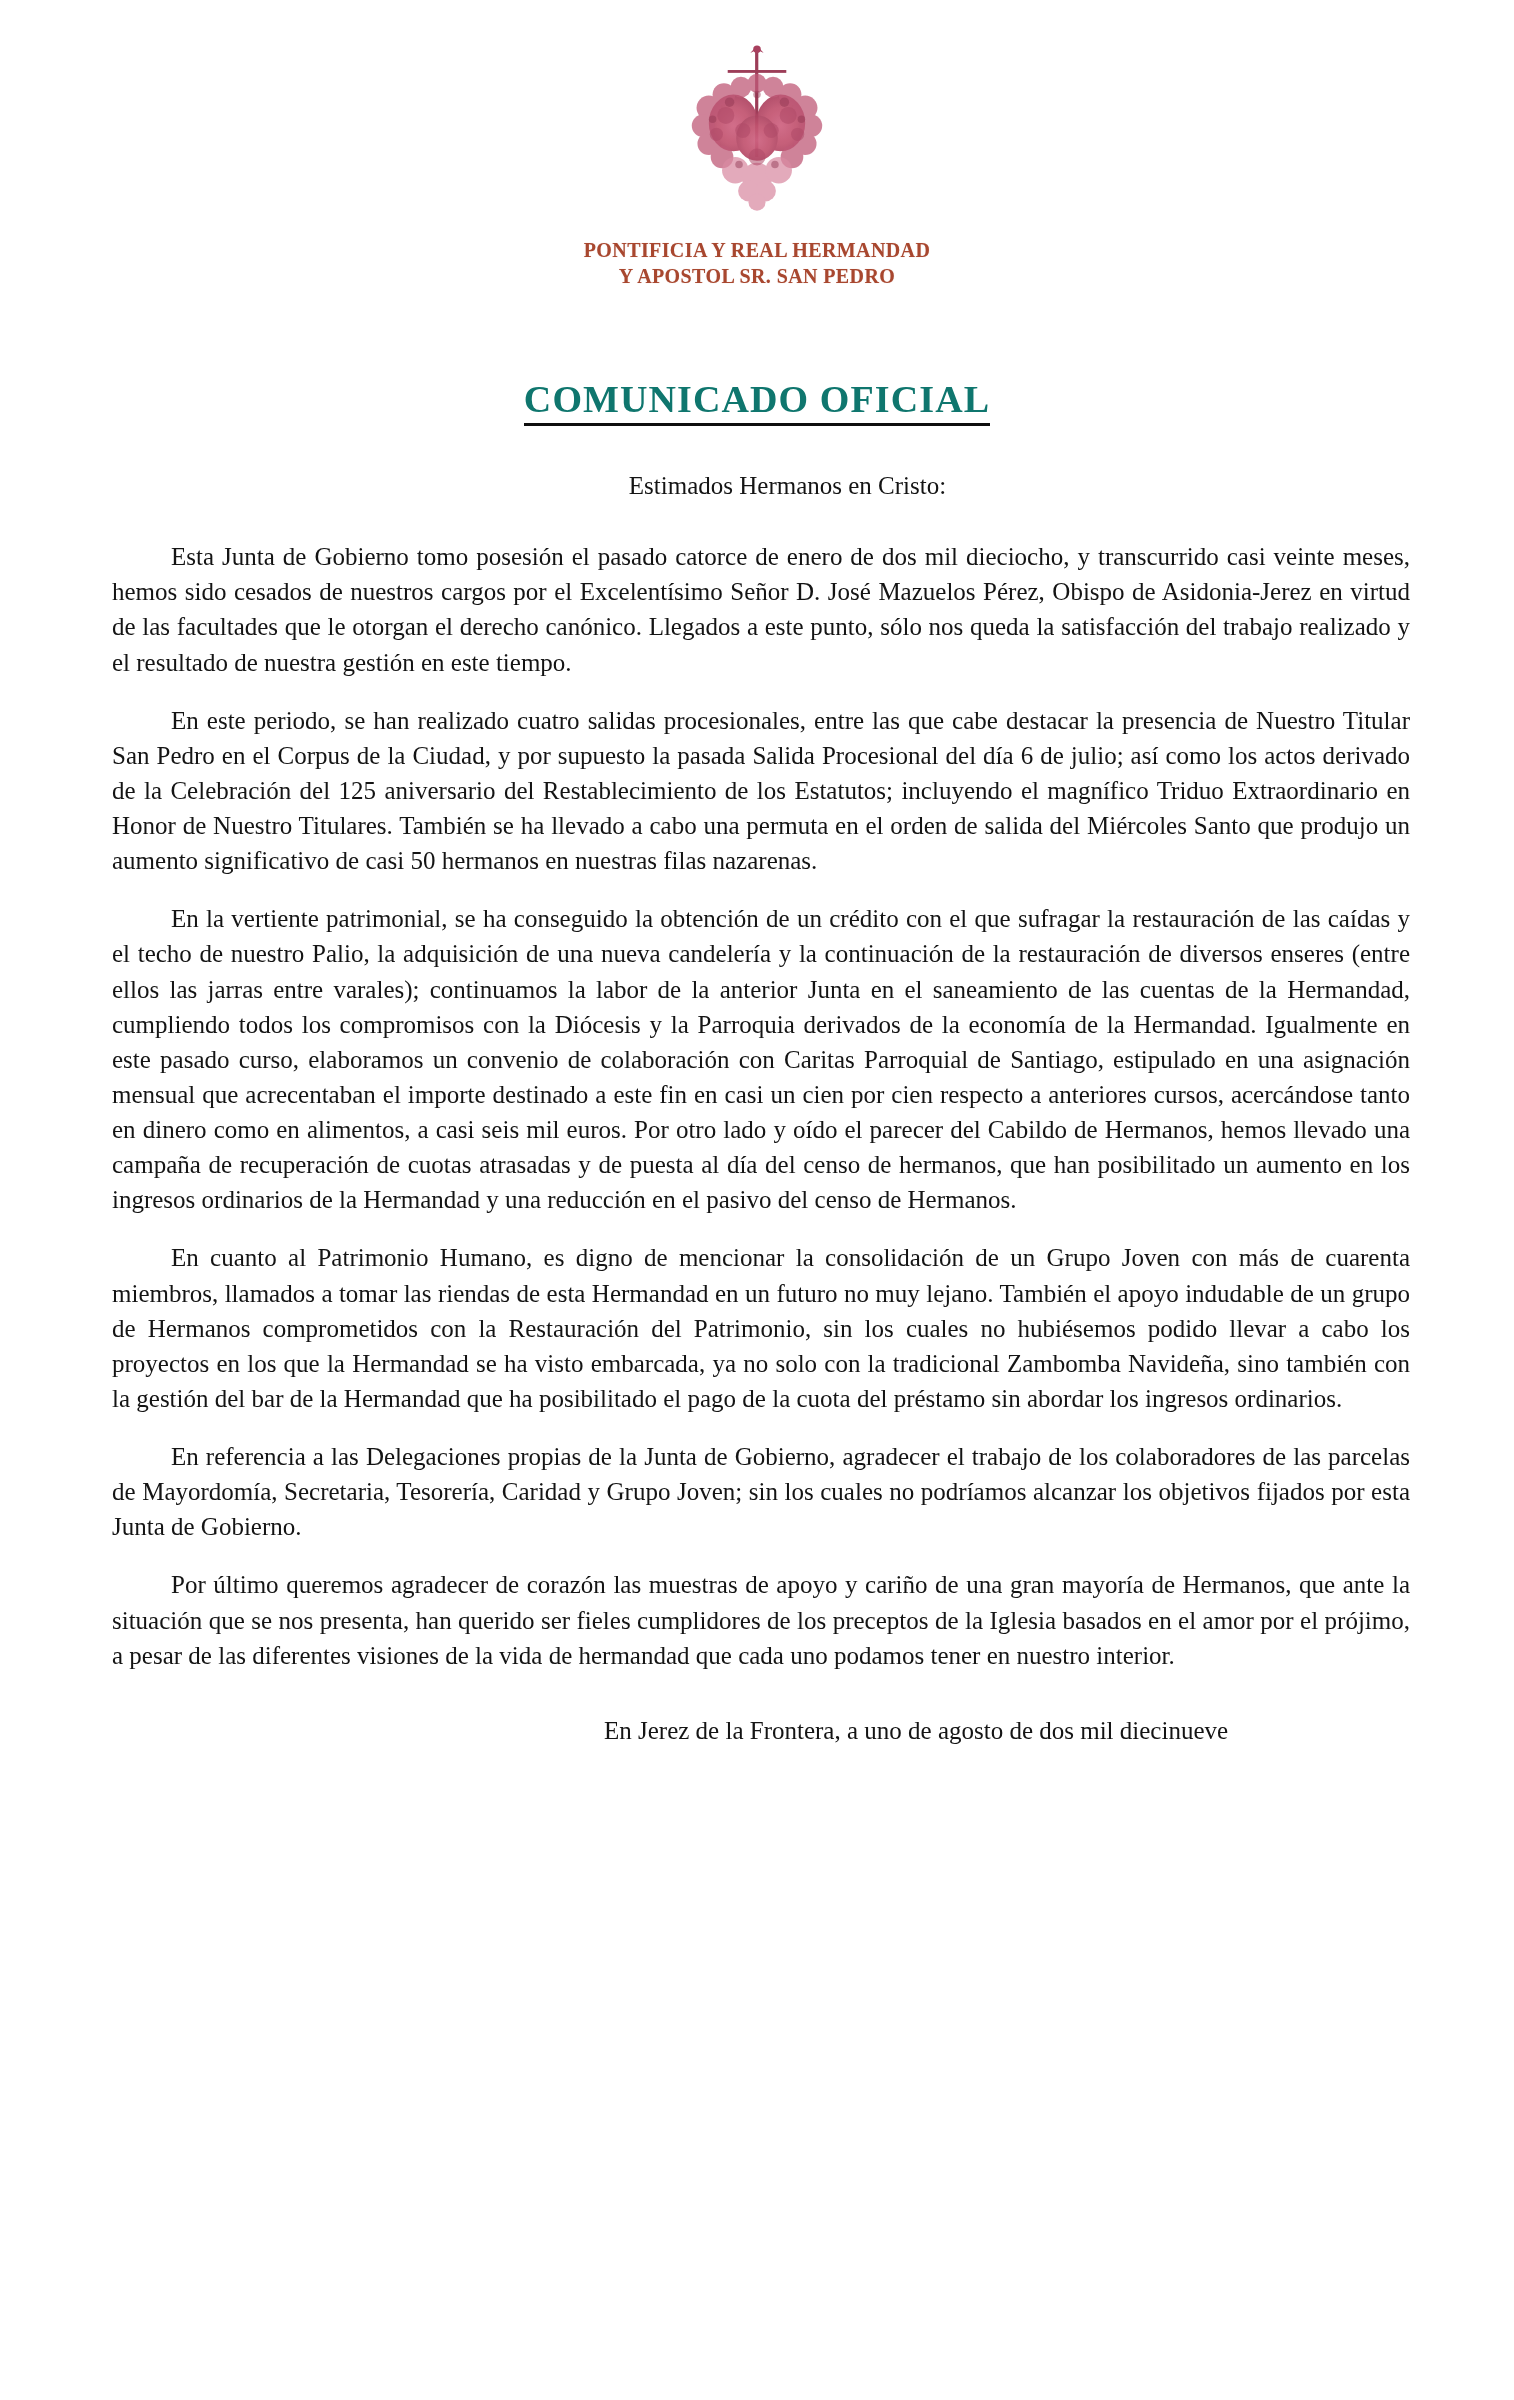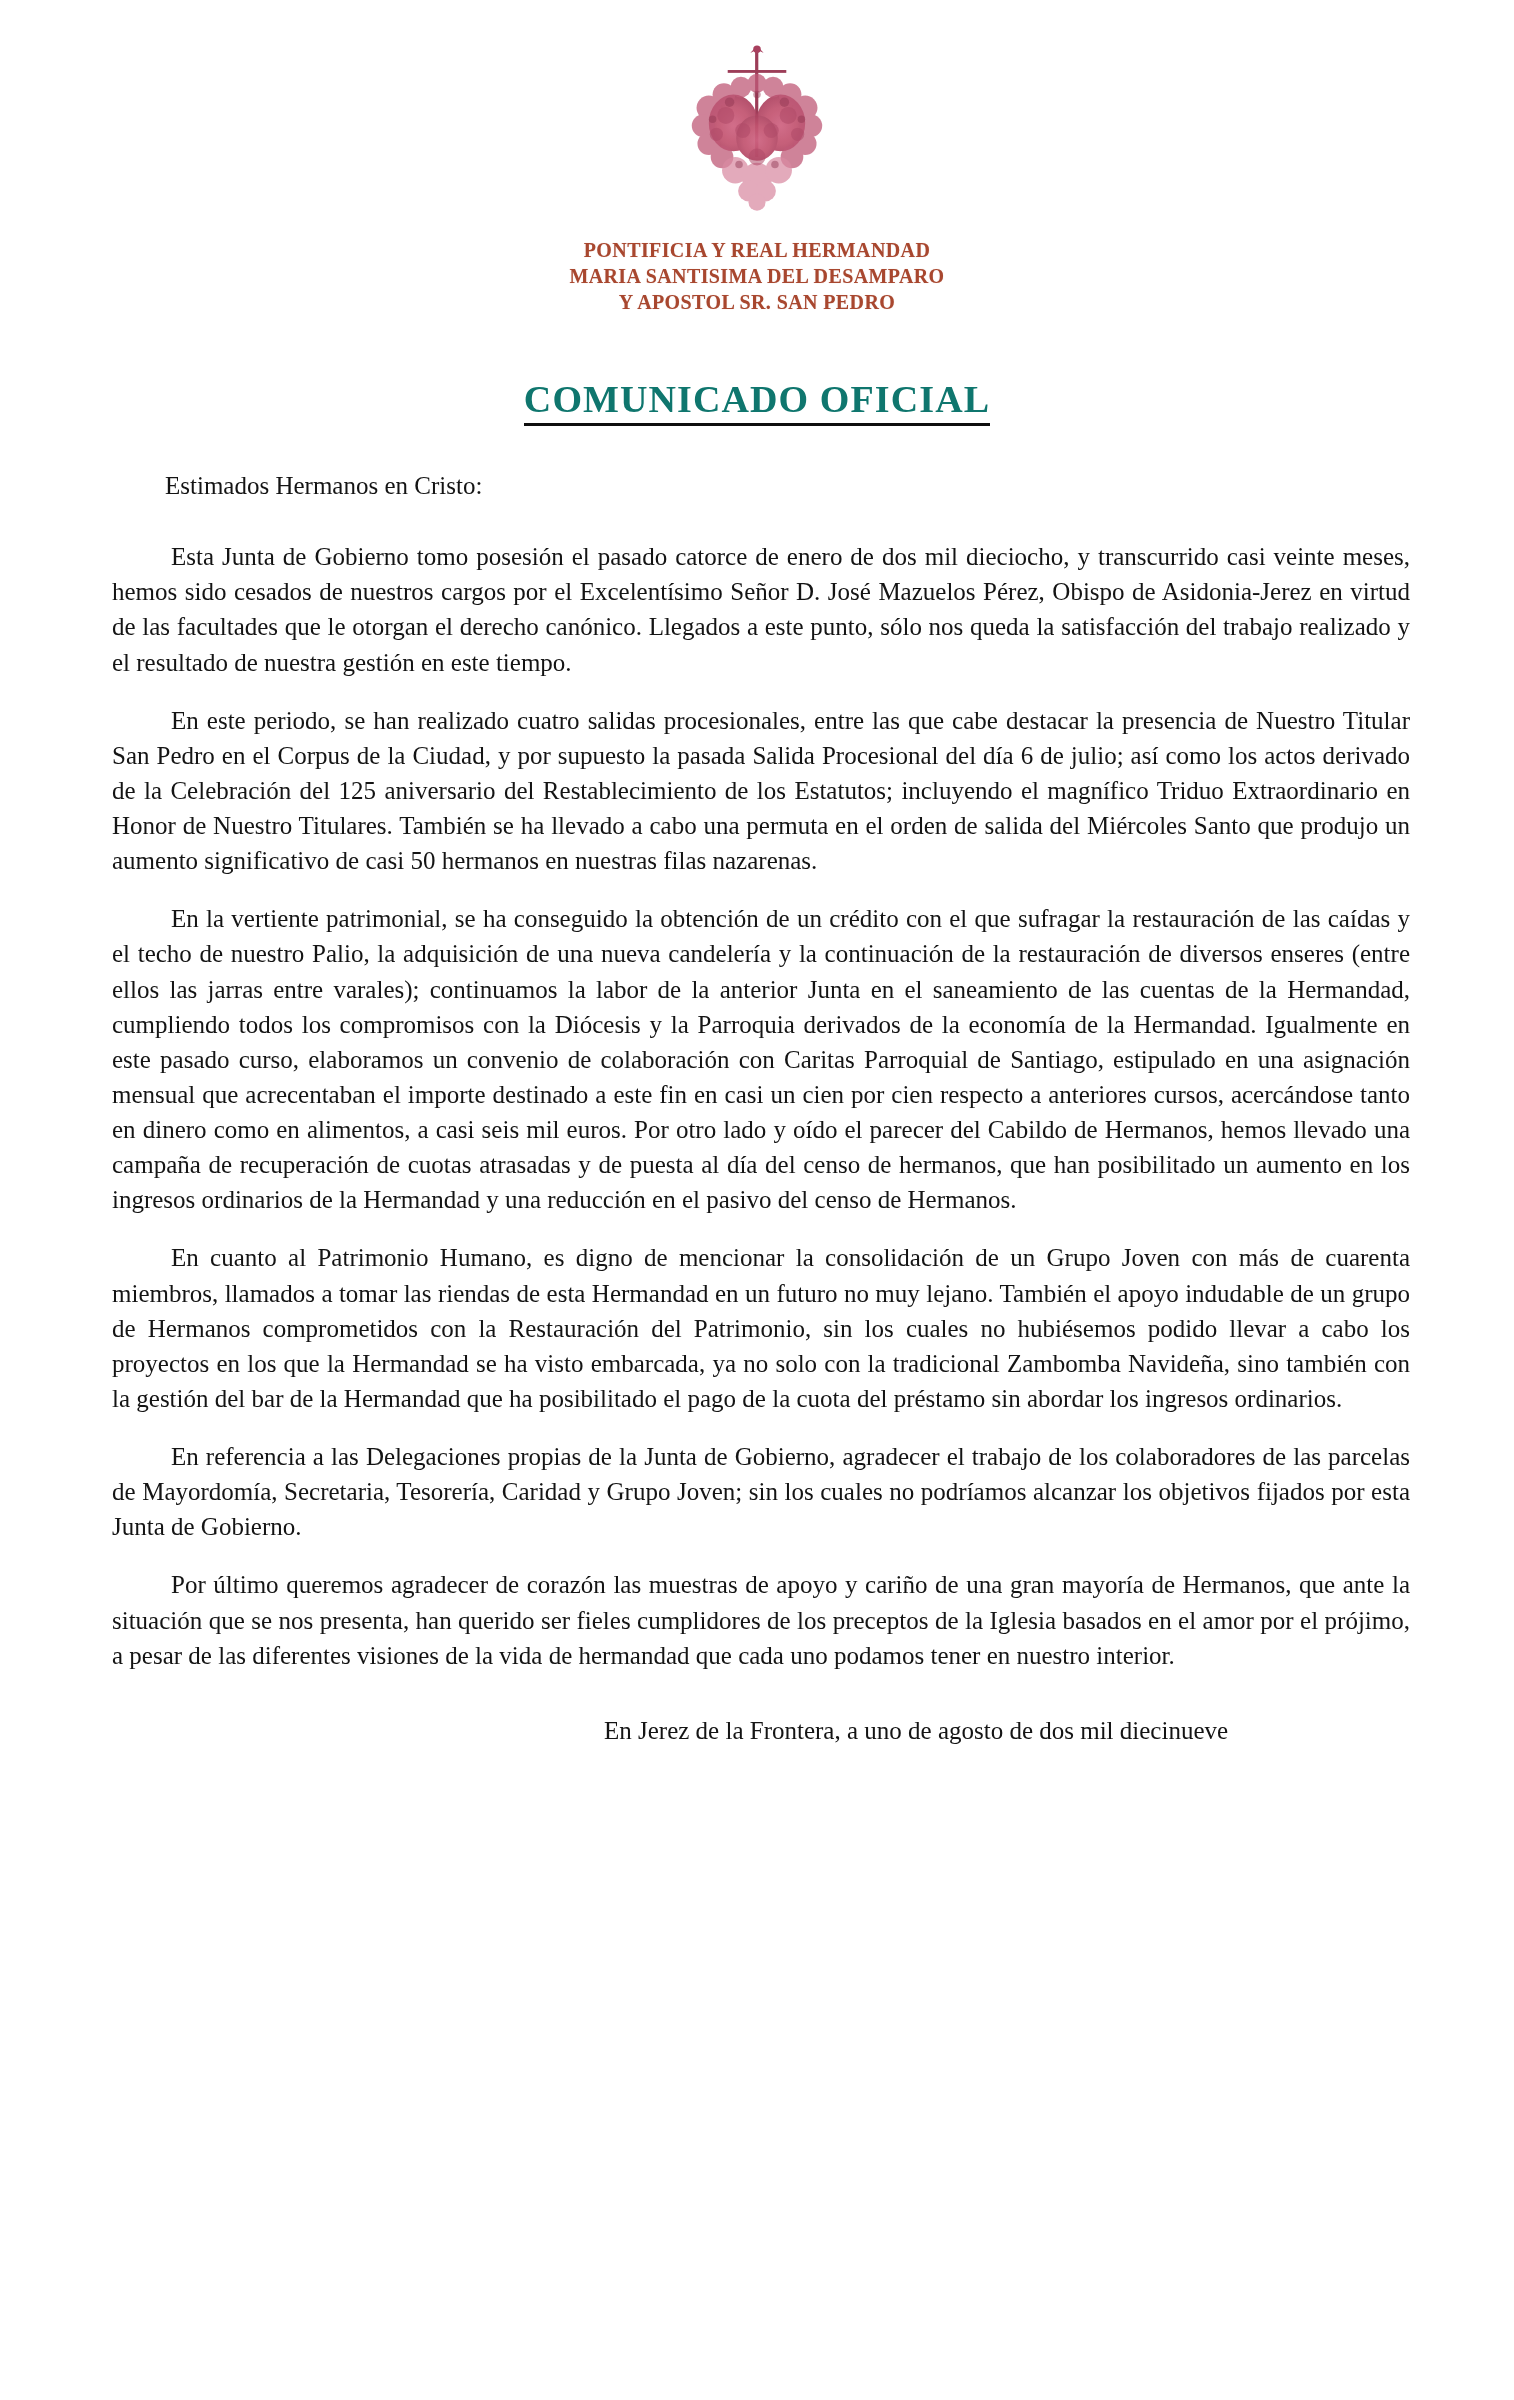--- a/index.html
+++ b/index.html
@@ -80,21 +80,21 @@
     top: 468px;
     left: 112px;
     width: 1298px;
     font-size: 25px;
     line-height: 1.405;
     color: #141414;
   }
   .salutation {
     text-indent: 53px;
     margin: 0 0 36px 0;
-    text-align: left;
+    text-align: center;
   }
   .para {
     margin: 0 0 23px 0;
     text-align: justify;
     text-indent: 59px;
     text-justify: inter-word;
     hyphens: none;
   }
   .para:last-of-type { margin-bottom: 0; }
 
@@ -172,21 +172,20 @@
           <circle cx="95" cy="62" r="4"></circle>
           <circle cx="76" cy="136" r="4"></circle>
             <circle cx="114" cy="136" r="4"></circle>
         </g>
       </svg>
     </div>
   </div>
 
   <div class="hermandad-header">
     <span class="hline">PONTIFICIA Y REAL HERMANDAD</span>
-    <span class="hline">MARIA SANTISIMA DEL DESAMPARO</span>
     <span class="hline">Y APOSTOL SR. SAN PEDRO</span>
   </div>
 
   <div class="doc-title">
     <span class="title-text">COMUNICADO OFICIAL</span>
   </div>
 
   <div class="body-block">
     <p class="salutation">Estimados Hermanos en Cristo:</p>
     <p class="para">Esta Junta de Gobierno tomo posesión el pasado catorce de enero de dos mil dieciocho, y transcurrido casi veinte meses, hemos sido cesados de nuestros cargos por el Excelentísimo Señor D. José Mazuelos Pérez, Obispo de Asidonia-Jerez en virtud de las facultades que le otorgan el derecho canónico. Llegados a este punto, sólo nos queda la satisfacción del trabajo realizado y el resultado de nuestra gestión  en este tiempo.</p>

